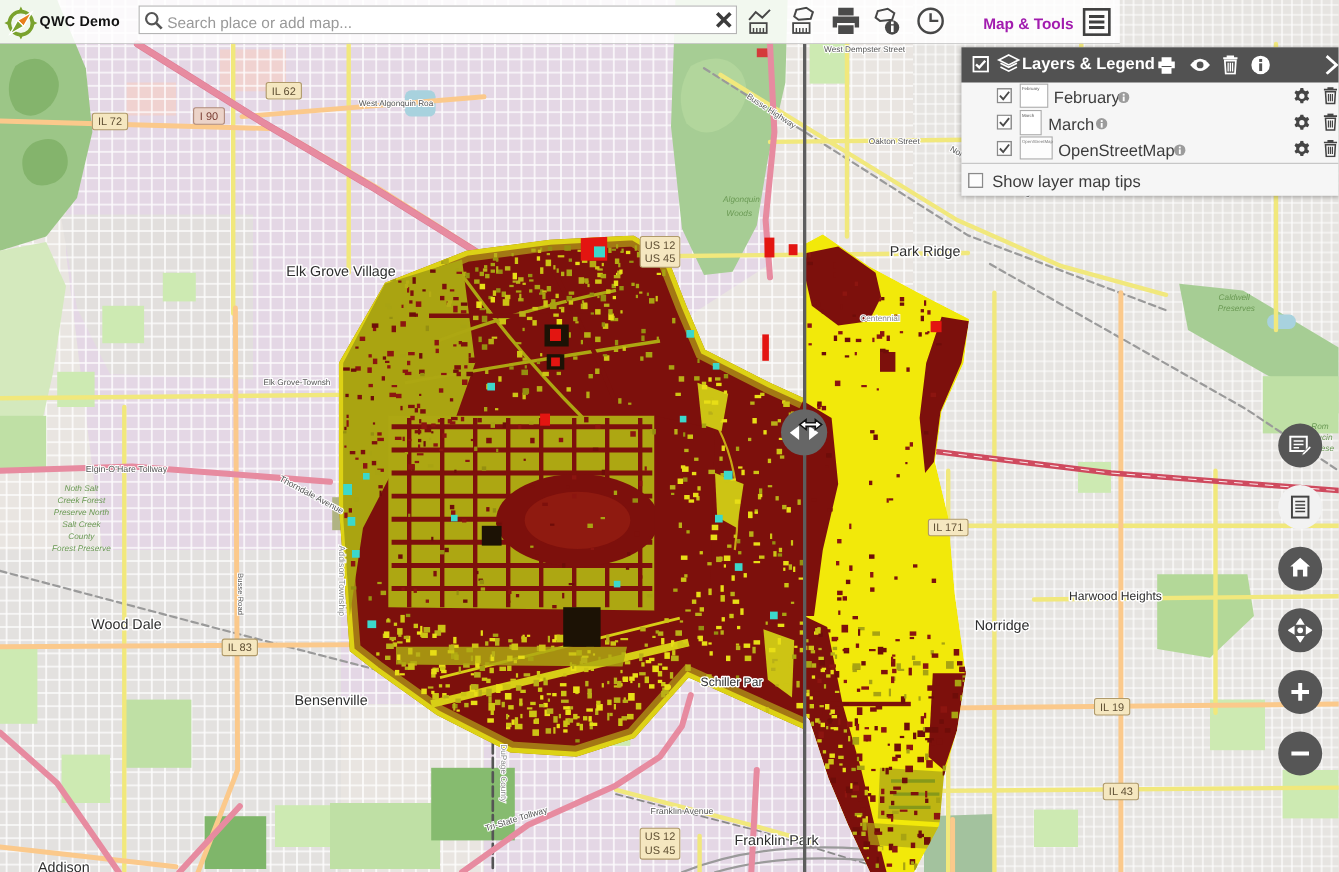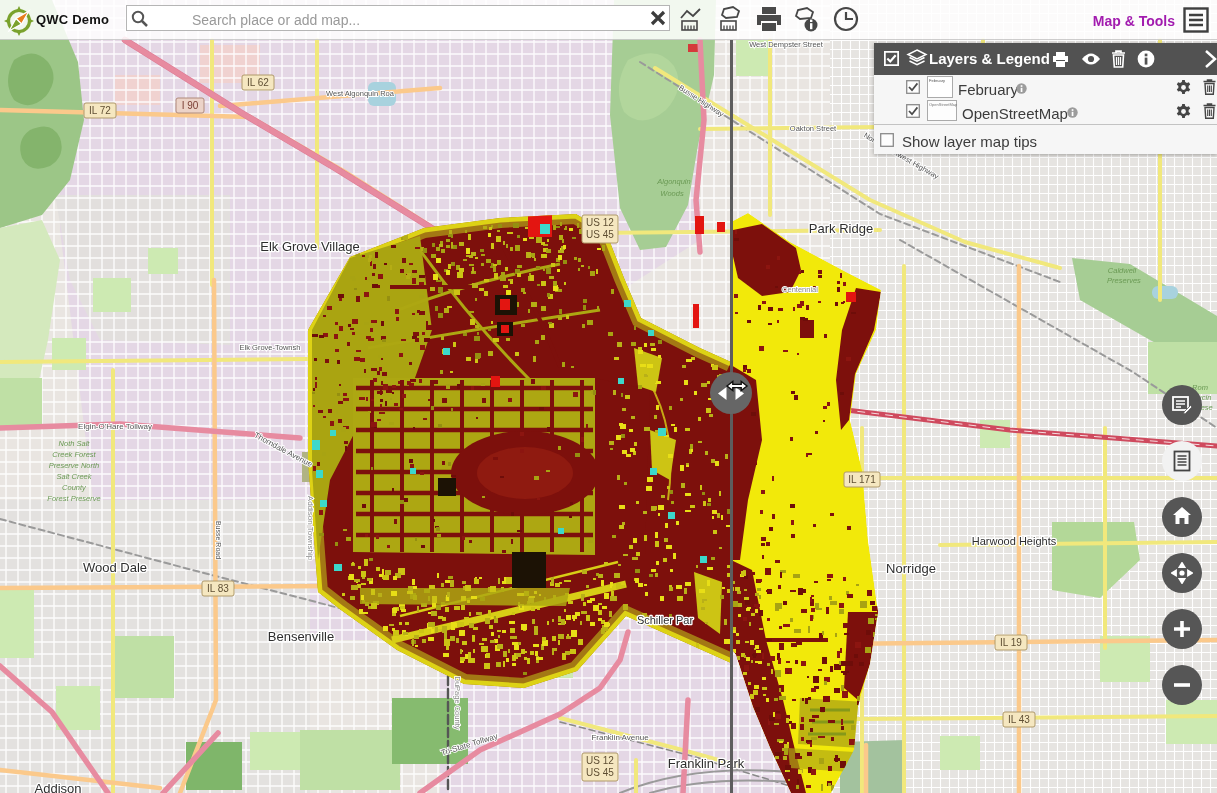--- a/index.html
+++ b/index.html
@@ -1,22 +1,22 @@
 <!DOCTYPE html>
 <html><head>
 <meta charset="utf-8">
 <style>
   html,body{margin:0;padding:0;}
   body{width:1217px;height:793px;overflow:hidden;font-family:"Liberation Sans",sans-serif;position:relative;background:#eae6e2;}
   #map{position:absolute;left:0;top:0;}
-  #topbar{position:absolute;left:0;top:0;width:1217px;height:40px;background:rgba(255,255,255,0.85);border-bottom:1px solid rgba(120,120,120,0.35);box-sizing:border-box;}
+  #topbar{position:absolute;left:0;top:0;width:1018px;height:40px;background:rgba(255,255,255,0.85);border-bottom:1px solid rgba(120,120,120,0.35);box-sizing:border-box;}
   #logo{position:absolute;left:3px;top:4px;}
   #apptitle{position:absolute;left:36px;top:12px;font-size:13px;font-weight:bold;color:#111;letter-spacing:0.2px;}
   #searchbox{position:absolute;left:126px;top:5px;width:544px;height:26px;background:#fff;border:1px solid #b5b5b5;box-sizing:border-box;}
-  #searchph{position:absolute;left:26px;top:5px;font-size:14px;color:#949494;margin-left:40px;}
+  #searchph{position:absolute;left:26px;top:5px;font-size:14px;color:#949494;}
   .ticon{position:absolute;top:8px;}
   #maptools{position:absolute;right:42px;top:13px;font-size:14px;font-weight:bold;color:#a21caf;}
   #burger{position:absolute;right:8px;top:7px;}
   #panel{position:absolute;left:874px;top:43px;width:343px;background:#f6f6f6;box-shadow:0 1px 4px rgba(0,0,0,0.3);}
   #phead{height:32px;background:#525252;position:relative;}
   #ptitle{position:absolute;left:55px;top:7px;color:#fff;font-size:15px;font-weight:bold;}
   .prow{position:relative;height:24px;font-size:15px;color:#3c3c3c;}
   .psep{border-top:1px solid #c3c3c3;}
   .mapbtn{position:absolute;left:1162px;width:40px;height:40px;border-radius:50%;background:#565656;}
   .mapbtn.light{background:#f2f2f2;}
@@ -1694,20 +1694,44 @@
           <path d="M6.2,0 h2.6 l0.4,2 a5.6,5.6 0 0 1 1.7,1 l2,-0.7 l1.3,2.3 l-1.6,1.4 a5.6,5.6 0 0 1 0,1.9 l1.6,1.4 l-1.3,2.3 l-2,-0.7 a5.6,5.6 0 0 1 -1.7,1 l-0.4,2 h-2.6 l-0.4,-2 a5.6,5.6 0 0 1 -1.7,-1 l-2,0.7 l-1.3,-2.3 l1.6,-1.4 a5.6,5.6 0 0 1 0,-1.9 l-1.6,-1.4 l1.3,-2.3 l2,0.7 a5.6,5.6 0 0 1 1.7,-1 Z"></path>
         </g>
         <circle cx="7.5" cy="7.5" r="2.4" fill="#f6f6f6"></circle>
       </svg>
    <svg class="bin" style="position:absolute;left:329px;top:4px" width="13" height="16" viewBox="0 0 13 16">
         <path d="M0.5,2.5 H12.5 M4.5,2.5 V1 H8.5 V2.5" stroke="#454545" stroke-width="1.5" fill="none"></path>
         <path d="M2,4.5 H11 L10.3,15.2 H2.7 Z" fill="none" stroke="#454545" stroke-width="1.4"></path>
         <path d="M4.7,6.5 V13 M6.5,6.5 V13 M8.3,6.5 V13" stroke="#454545" stroke-width="1.1"></path>
       </svg>
  </div>
+ <div class="prow" style="height:24px">
+   <svg style="position:absolute;left:32px;top:5px" width="14" height="14" viewBox="0 0 14 14">
+        <rect x="0.7" y="0.7" width="12.6" height="12.6" fill="#fdfdfd" stroke="#8a8a8a" stroke-width="1.3"></rect>
+        <path d="M3,7 L6,10.2 L11.4,3.4" fill="none" stroke="#4a4a4a" stroke-width="1.7"></path>
+      </svg>
+   <span class="thumb" style="position:absolute;left:53px;top:1px;width:16px;height:19px;background:#fff;border:1px solid #aaa;font-size:4px;color:#555;padding:1px">March</span>
+   <span style="position:absolute;left:79px;top:6px">March</span>
+   <svg style="position:absolute;left:122px;top:8px" width="11" height="11" viewBox="0 0 11 11">
+        <circle cx="5.5" cy="5.5" r="5.2" fill="#9c9c9c"></circle>
+        <rect x="4.7" y="2.2" width="1.7" height="1.7" fill="#fff"></rect>
+        <rect x="4.7" y="4.8" width="1.7" height="4.2" fill="#fff"></rect>
+      </svg>
+   <svg class="gear" style="position:absolute;left:302px;top:5px" width="15" height="15" viewBox="0 0 15 15">
+        <g fill="#454545">
+          <path d="M6.2,0 h2.6 l0.4,2 a5.6,5.6 0 0 1 1.7,1 l2,-0.7 l1.3,2.3 l-1.6,1.4 a5.6,5.6 0 0 1 0,1.9 l1.6,1.4 l-1.3,2.3 l-2,-0.7 a5.6,5.6 0 0 1 -1.7,1 l-0.4,2 h-2.6 l-0.4,-2 a5.6,5.6 0 0 1 -1.7,-1 l-2,0.7 l-1.3,-2.3 l1.6,-1.4 a5.6,5.6 0 0 1 0,-1.9 l-1.6,-1.4 l1.3,-2.3 l2,0.7 a5.6,5.6 0 0 1 1.7,-1 Z"></path>
+        </g>
+        <circle cx="7.5" cy="7.5" r="2.4" fill="#f6f6f6"></circle>
+      </svg>
+   <svg class="bin" style="position:absolute;left:329px;top:4px" width="13" height="16" viewBox="0 0 13 16">
+        <path d="M0.5,2.5 H12.5 M4.5,2.5 V1 H8.5 V2.5" stroke="#454545" stroke-width="1.5" fill="none"></path>
+        <path d="M2,4.5 H11 L10.3,15.2 H2.7 Z" fill="none" stroke="#454545" stroke-width="1.4"></path>
+        <path d="M4.7,6.5 V13 M6.5,6.5 V13 M8.3,6.5 V13" stroke="#454545" stroke-width="1.1"></path>
+      </svg>
+ </div>
  <div class="prow" style="height:25px">
    <svg style="position:absolute;left:32px;top:5px" width="14" height="14" viewBox="0 0 14 14">
         <rect x="0.7" y="0.7" width="12.6" height="12.6" fill="#fdfdfd" stroke="#8a8a8a" stroke-width="1.3"></rect>
         <path d="M3,7 L6,10.2 L11.4,3.4" fill="none" stroke="#4a4a4a" stroke-width="1.7"></path>
       </svg>
    <span class="thumb" style="position:absolute;left:53px;top:1px;width:26px;height:17px;background:#fdfdfd;border:1px solid #aaa;font-size:4px;color:#777;padding:1px">OpenStreetMap</span>
    <span style="position:absolute;left:88px;top:6px">OpenStreetMap</span>
    <svg style="position:absolute;left:193px;top:8px" width="11" height="11" viewBox="0 0 11 11">
         <circle cx="5.5" cy="5.5" r="5.2" fill="#9c9c9c"></circle>
         <rect x="4.7" y="2.2" width="1.7" height="1.7" fill="#fff"></rect>

